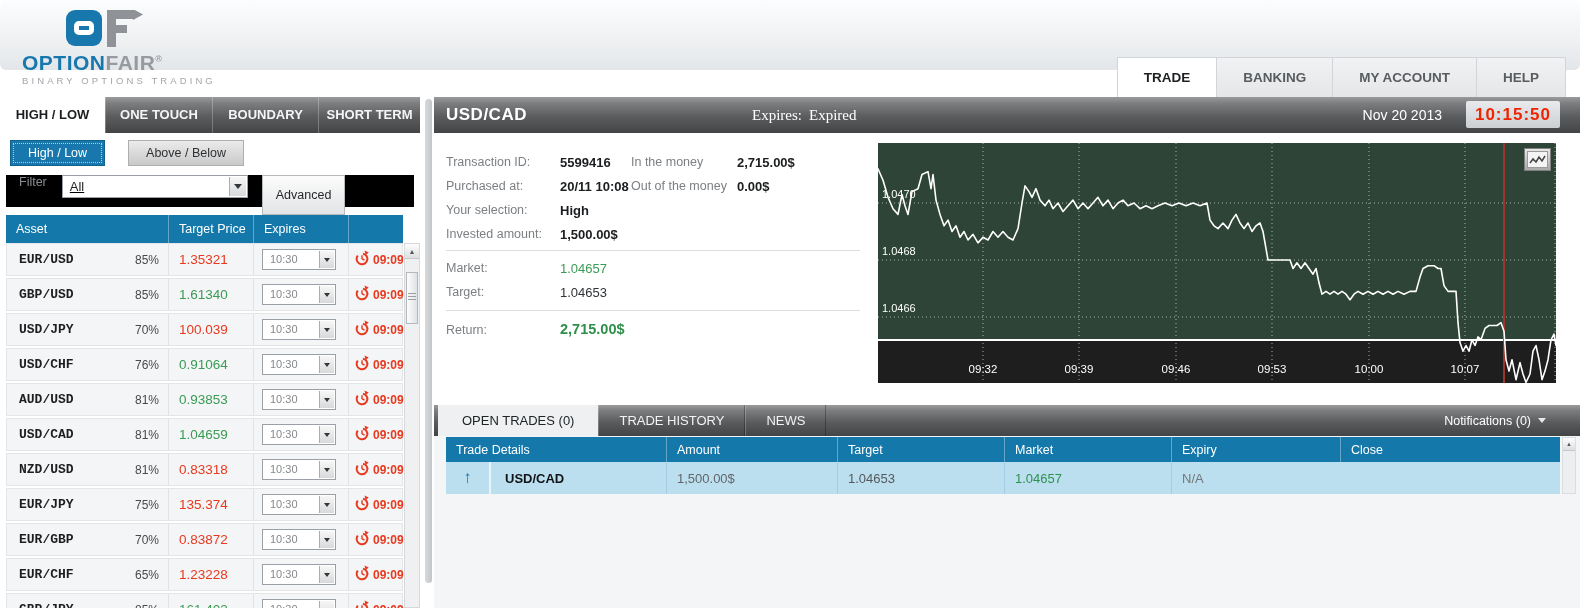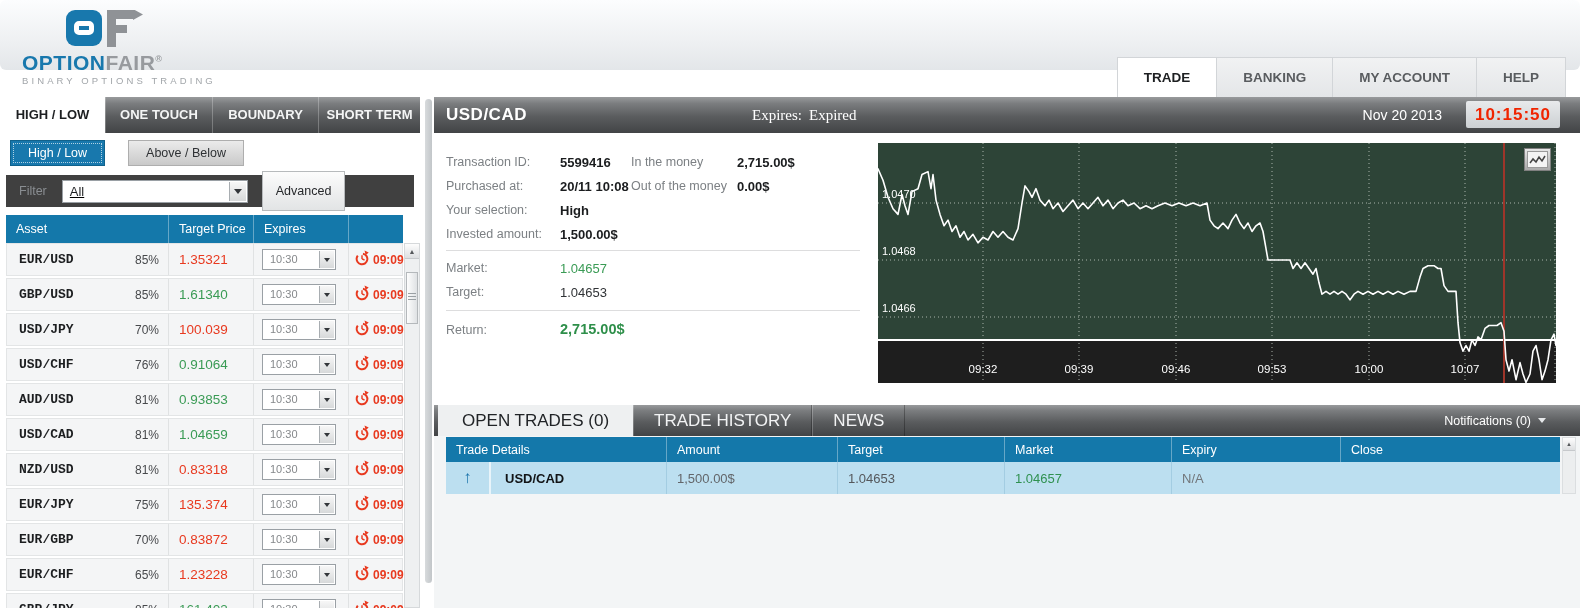--- a/index.html
+++ b/index.html
@@ -52,22 +52,22 @@
                  background:linear-gradient(90deg,#d8dbdd,#c2c6c9);}
 
   
   .left-panel{position:absolute;left:0;top:133px;width:420px;height:475px;background:#fff;}
   .subtabs{position:absolute;left:10px;top:7px;display:flex;}
   .subtab{height:26px;line-height:24px;padding:0 17px;font-size:12.5px;cursor:pointer;}
   .subtab.active{background:#1878ad;border:1px solid #10628c;color:#fff;
                  outline:1px dotted rgba(255,255,255,.65);outline-offset:-4px;}
   .subtab.inactive{margin-left:23px;background:linear-gradient(180deg,#ebebeb,#c9c9c9);
                    border:1px solid #aeaeae;color:#2e3134;}
-  .filter-row{position:absolute;left:6px;top:42px;width:408px;height:32px;background:#404040;
-              display:flex;align-items:center;}
+  .filter-row{position:absolute;left:6px;top:42px;width:408px;height:32px;background:#000000;
+              display:flex;align-items:flex-start;}
   .filter-label{margin-left:13px;font-size:12.5px;color:#8a8e92;}
   .select{position:relative;background:#fff;border:1px solid #9aa0a5;height:23px;cursor:pointer;}
   .filter-select{margin-left:15px;width:186px;text-decoration:underline;}
   .select-value{display:block;line-height:21px;padding-left:7px;font-size:13px;color:#1e2022;
                 overflow:hidden;white-space:nowrap;}
   .select-btn{position:absolute;right:1px;top:1px;bottom:1px;width:17px;
               background:linear-gradient(180deg,#f7f7f7,#d7d9da);border-left:1px solid #a8adb1;
               display:flex;align-items:center;justify-content:center;}
   .caret{width:0;height:0;border-left:4px solid transparent;border-right:4px solid transparent;
          border-top:5px solid #33363a;}
@@ -125,21 +125,21 @@
   .chart svg{display:block;}
   .chart-btn{position:absolute;right:5px;top:5px;width:27px;height:23px;padding:2px;
              background:linear-gradient(180deg,#e8e8e8,#a9a9a9);border:1px solid #808080;cursor:pointer;}
   .chart-btn .inner{width:100%;height:100%;background:#f4f4f4;border:1px solid #9a9a9a;
                     display:flex;align-items:center;justify-content:center;}
 
   
   .bottom-panel{position:absolute;left:434px;top:399px;width:1146px;height:209px;background:#f3f5f6;}
   .bt-white{position:absolute;left:0;top:0;width:100%;height:6px;background:#fff;}
   .bt-tabbar{position:absolute;left:0;top:6px;width:1146px;height:31px;display:flex;align-items:stretch;}
-  .bt-tab{line-height:31px;padding:0 20px;font-size:17px;color:#f2f3f4;cursor:pointer;
+  .bt-tab{line-height:31px;padding:0 20px;font-size:13px;color:#f2f3f4;cursor:pointer;
           border-left:1px solid rgba(255,255,255,.22);border-right:1px solid rgba(0,0,0,.28);text-align:center;}
   .bt-tab.active{margin-left:4px;background:#eef0f1;color:#212427;border:none;padding:0 24px;}
   .bt-notif{margin-left:auto;margin-right:34px;display:flex;align-items:center;color:#fff;font-size:12.5px;cursor:pointer;}
   .bt-notif .caret{margin-left:7px;border-top-color:#e6e8ea;}
 
   .bt-header{position:absolute;left:12px;top:38px;width:1114px;height:25px;background:#1478aa;
              display:flex;align-items:center;color:#fff;font-size:12.5px;}
   .bh{height:100%;display:flex;align-items:center;padding-left:10px;border-left:1px solid rgba(255,255,255,.35);}
   .bh:first-child{border-left:none;}
   .bt-row{position:absolute;left:12px;top:63px;width:1114px;height:32px;background:#bcdff0;

